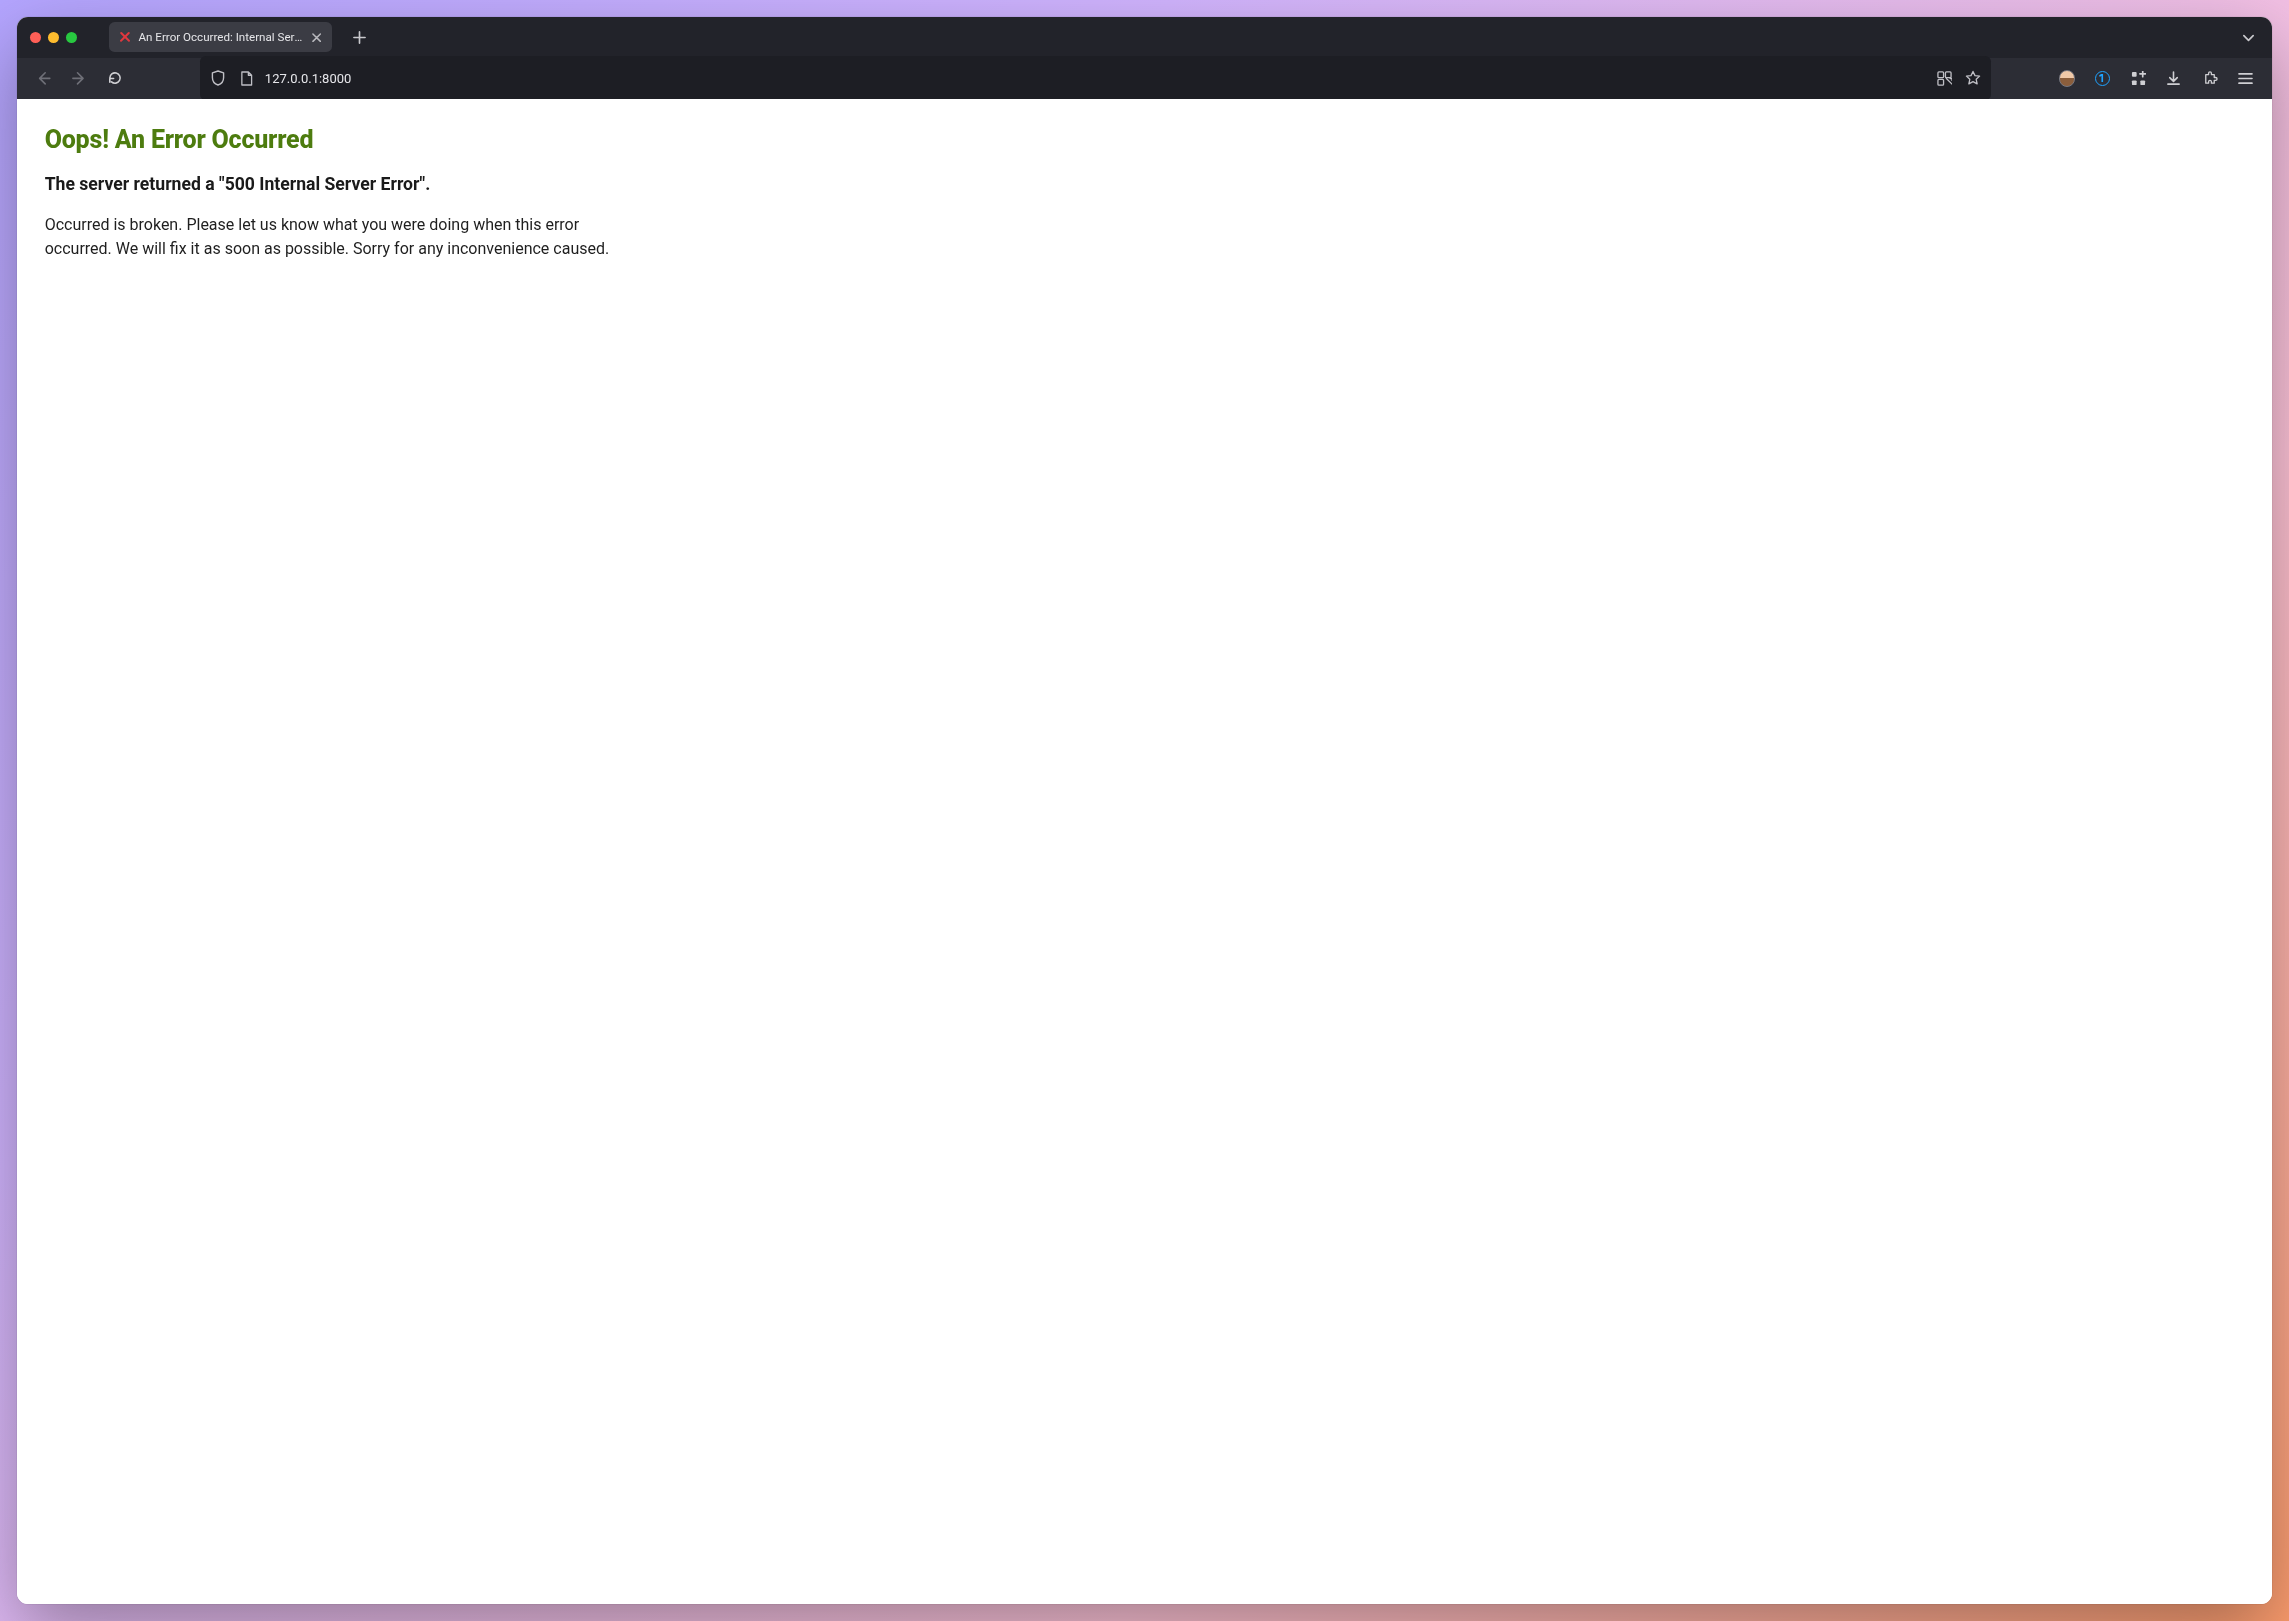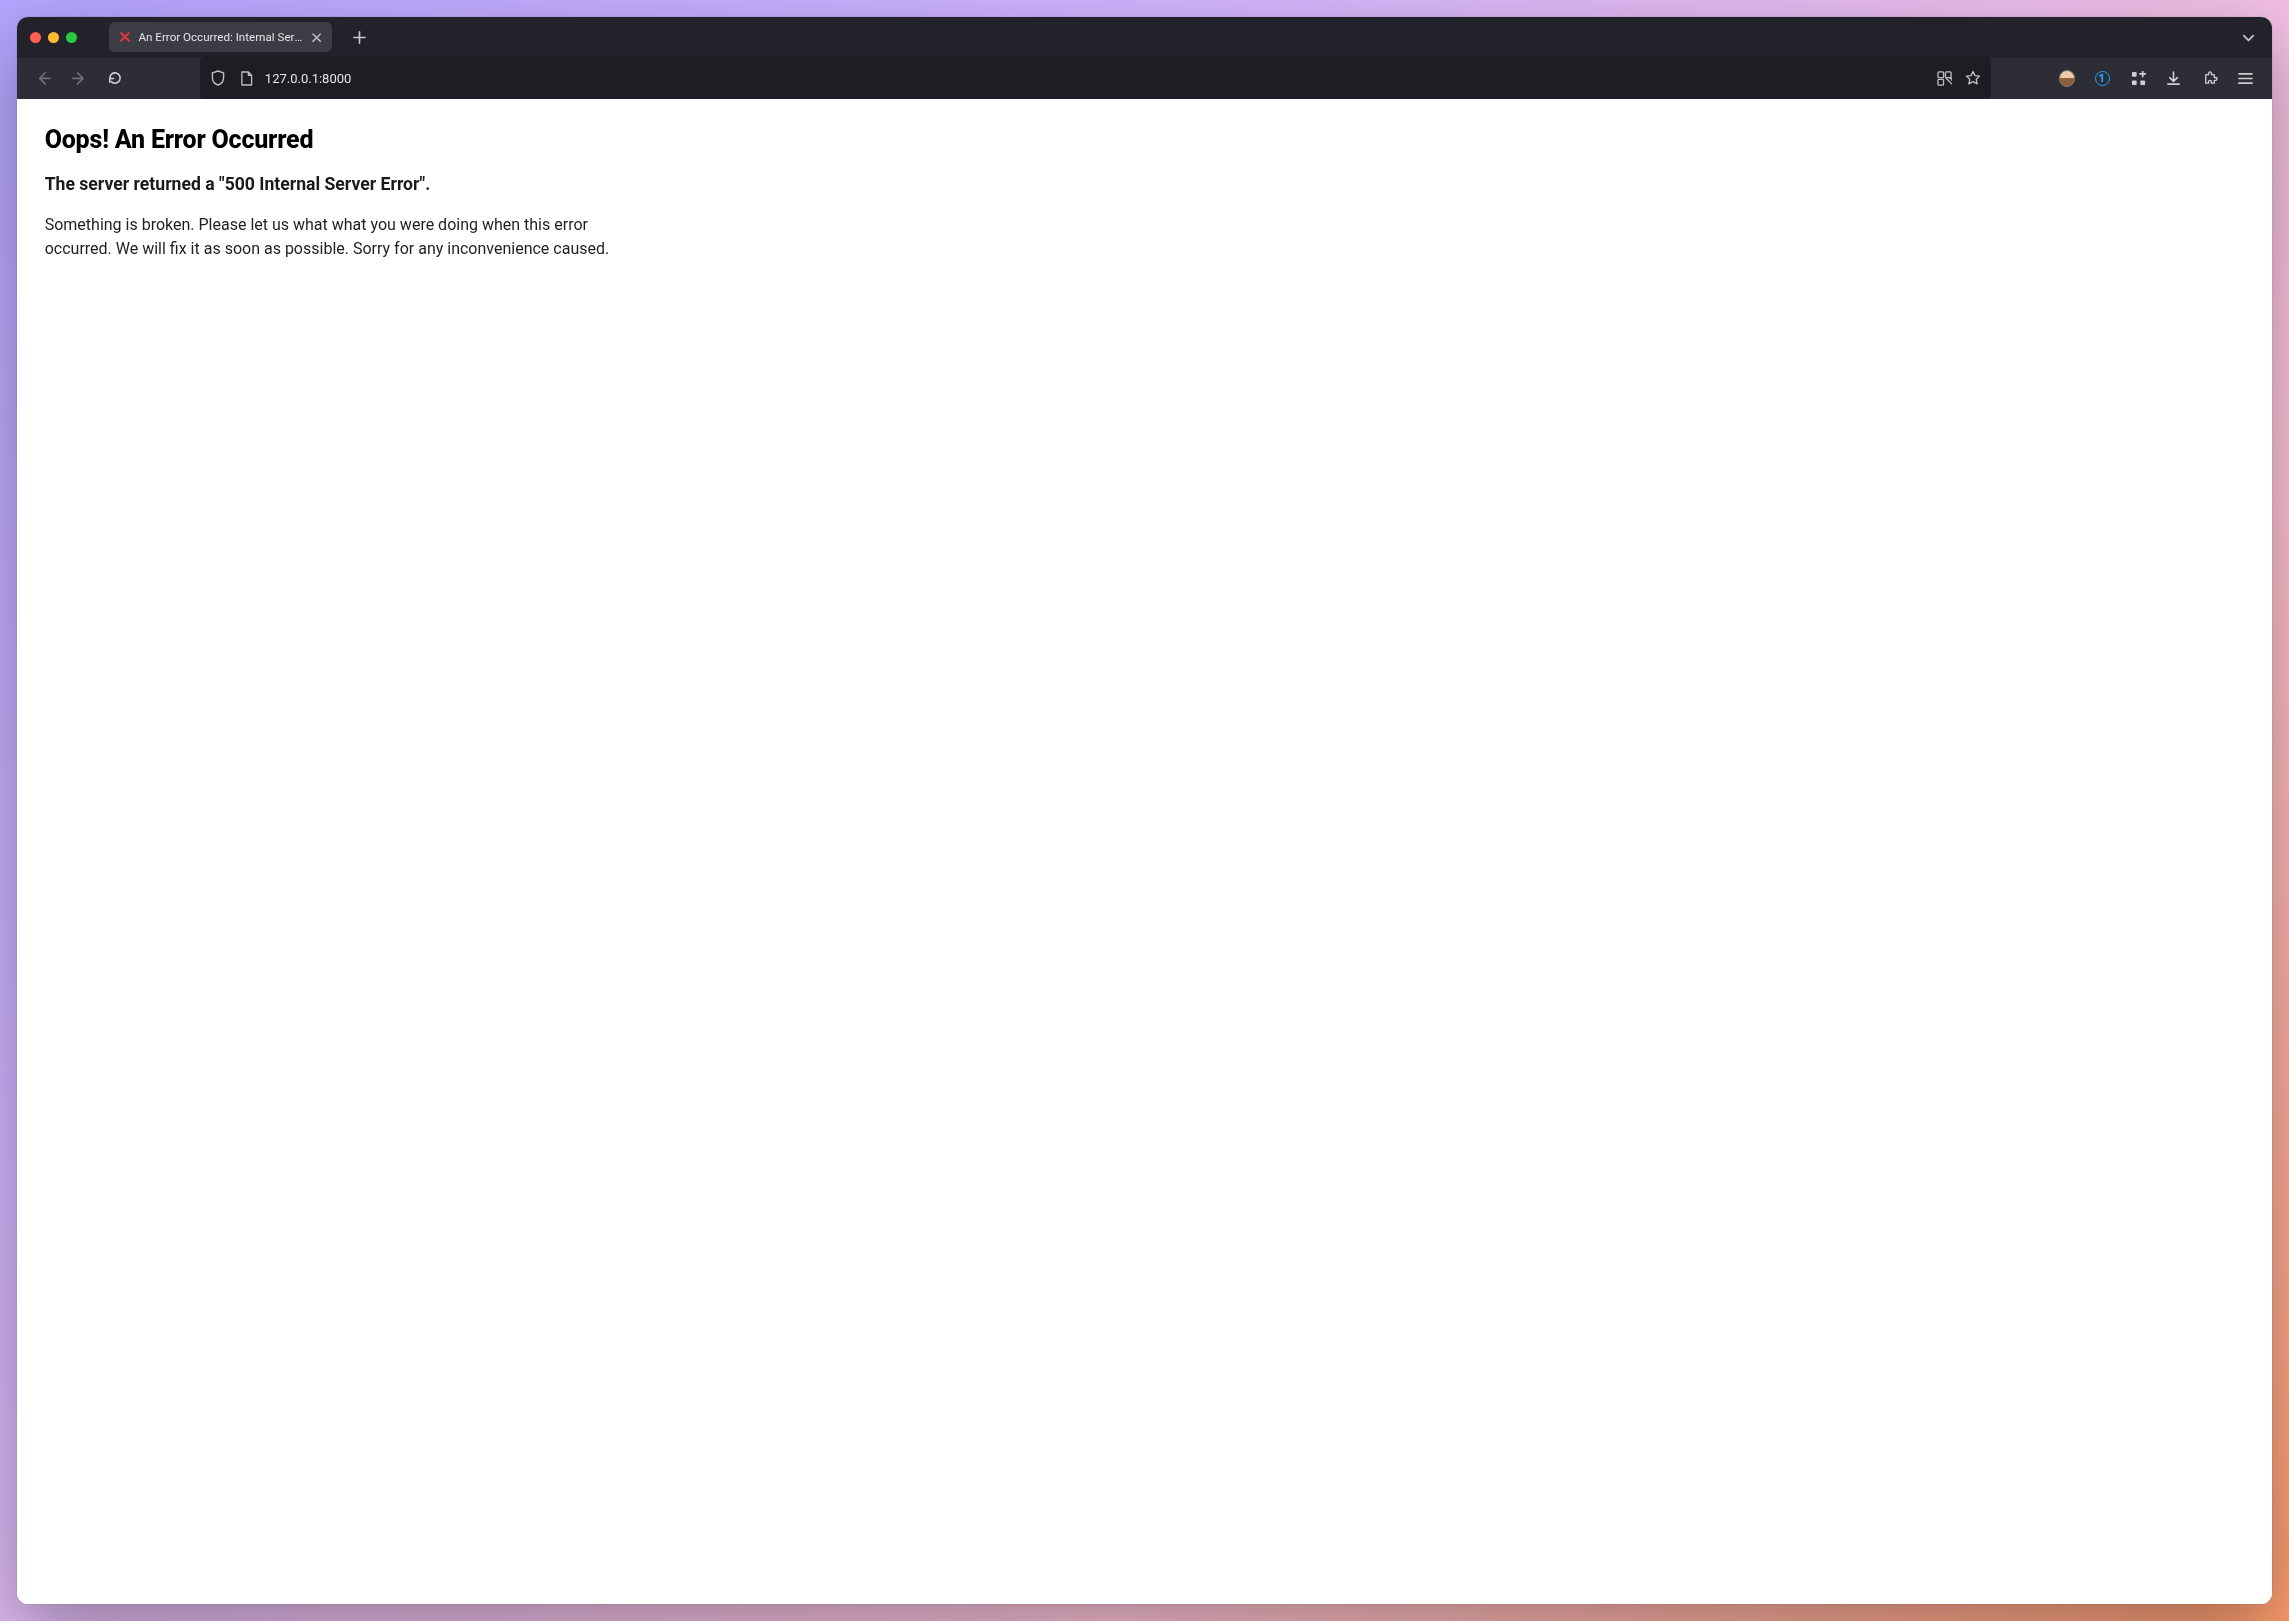--- a/index.html
+++ b/index.html
@@ -121,21 +121,21 @@
       display:flex;align-items:center;justify-content:center;color:#1fa3ff;
       font-size:9.3px;font-weight:700;
     }
 
     
     .content{
       flex:1 1 auto; background:#ffffff; overflow:auto;
       padding:26px 28px;
     }
     .content h1{
-      color:#000000;
+      color:#4d7c0f;
       font-size:25px;
       font-weight:800;
       margin-bottom:20.4px;
       letter-spacing:-0.2px;
     }
     .content h2{
       color:#1a1a1a;
       font-size:17.6px;
       font-weight:700;
       margin-bottom:18.6px;
@@ -264,17 +264,17 @@
         <svg width="15" height="13" viewBox="0 0 16 14">
             <path d="M1 2 H15 M1 7 H15 M1 12 H15" stroke="currentColor" stroke-width="1.8" stroke-linecap="round"></path>
           </svg>
       </div>
     </div>
   </div>
 
   <div class="content">
     <h1>Oops! An Error Occurred</h1>
     <h2>The server returned a "500 Internal Server Error".</h2>
-    <p>Something is broken. Please let us what what you were doing when this error occurred. We will fix it as soon as possible. Sorry for any inconvenience caused.</p>
+    <p>Occurred is broken. Please let us know what you were doing when this error occurred. We will fix it as soon as possible. Sorry for any inconvenience caused.</p>
   </div>
 
 </div>
 
 
 </body></html>

